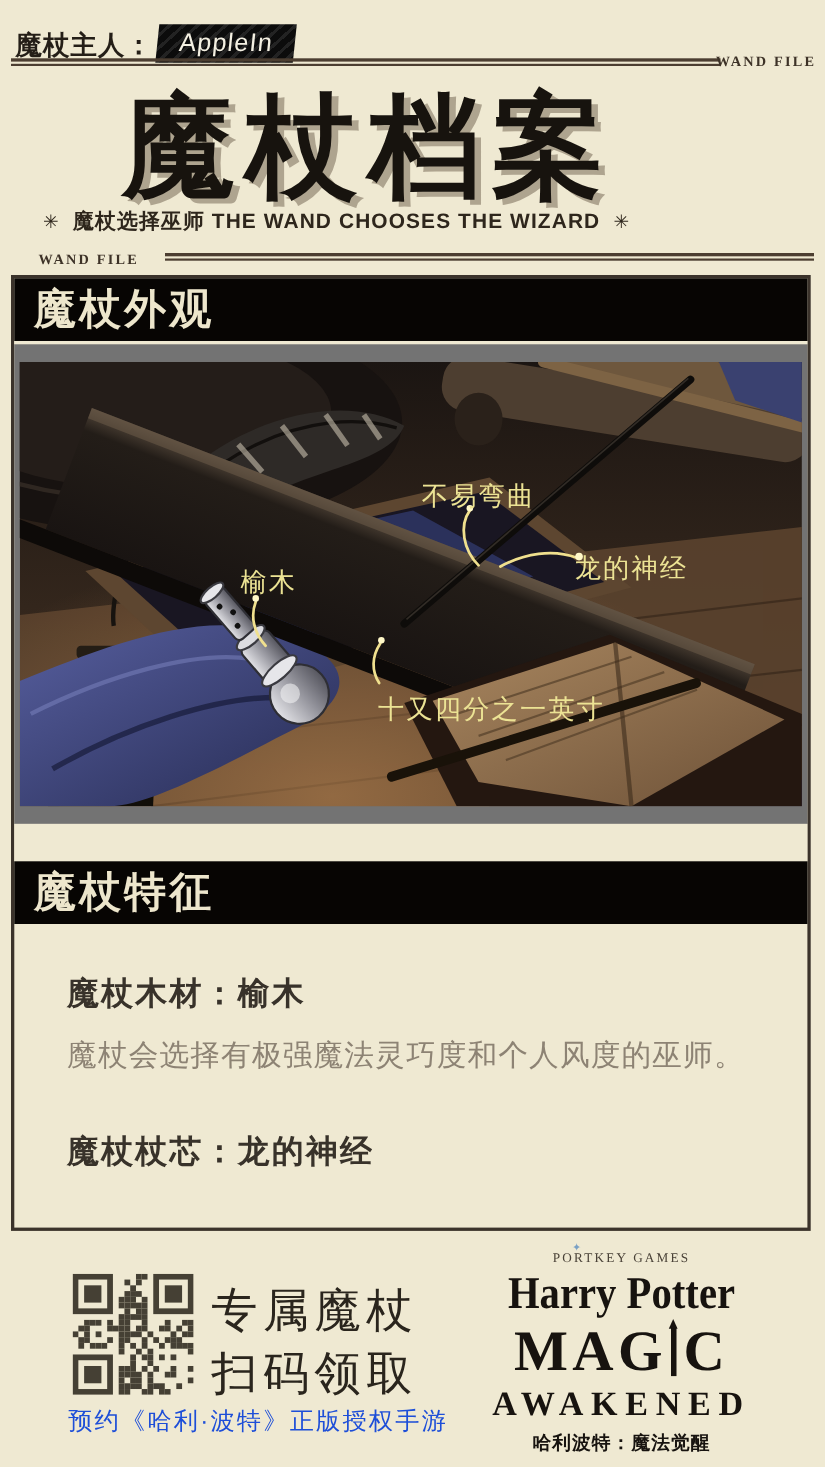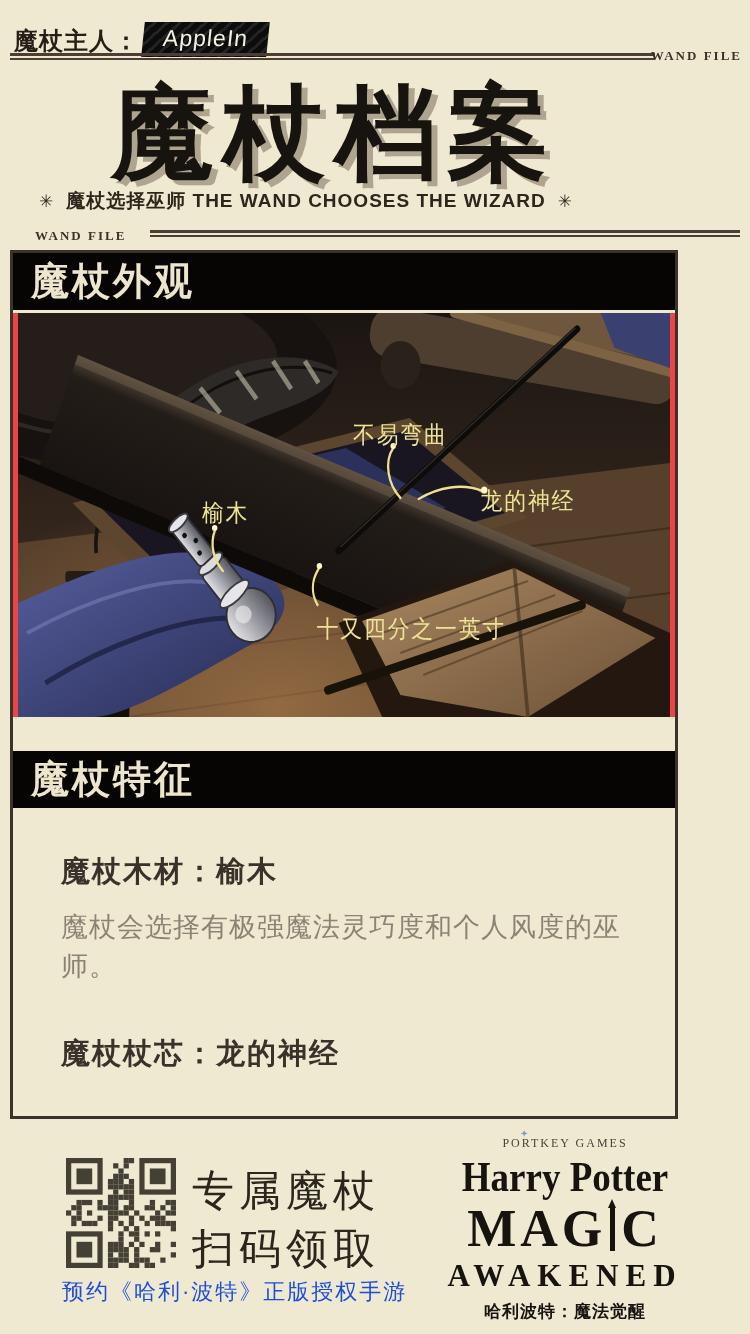--- a/index.html
+++ b/index.html
@@ -34,29 +34,29 @@
     position:absolute;left:0;top:188px;width:612px;text-align:center;
     font-size:19px;font-weight:bold;color:#2e261c;letter-spacing:1px;
   }
   .subtitle-row .star{font-size:17px;padding:0 12px;color:#2e261c;}
   
   .wand-file.left{position:absolute;left:35px;top:228px;}
   .mid-rule{position:absolute;left:150px;top:230px;width:590px;height:2px;
     border-top:3px solid #4c3e31;border-bottom:2px solid #4c3e31;}
   
   .panel{
-    position:absolute;left:10px;top:250px;width:668px;height:869px;
+    position:absolute;left:10px;top:250px;width:727px;height:869px;
     border:3px solid #3b332b;background:#efe9d2;box-sizing:border-box;
   }
   .section-bar{
     height:57px;background:#070503;display:flex;align-items:center;
     padding-left:18px;color:#ede6cc;font-size:38px;font-weight:bold;letter-spacing:3px;
   }
   .bar-gap{height:3px;background:#efe9d2;}
-  .scene-wrap{background:#ef4444;padding:0 5px;height:404px;}
+  .scene-wrap{background:#737373;padding:16px 5px;height:404px;}
   .scene-wrap svg{display:block;width:100%;height:404px;}
   .section-gap{height:34px;background:#efe9d2;}
   .traits-content{padding:44px 48px 0;}
   .trait-heading{font-size:29px;font-weight:bold;color:#38322a;letter-spacing:2px;}
   .trait-desc{font-size:27px;color:#8d8374;margin-top:16px;line-height:1.45;letter-spacing:1px;}
   .trait-block + .trait-block{margin-top:48px;}
   
   .qr{position:absolute;left:66px;top:1158px;width:110px;height:110px;}
   .qr-caption{position:absolute;left:192px;top:1162px;font-size:42px;color:#2a251d;
     letter-spacing:5px;line-height:58px;font-weight:500;}

